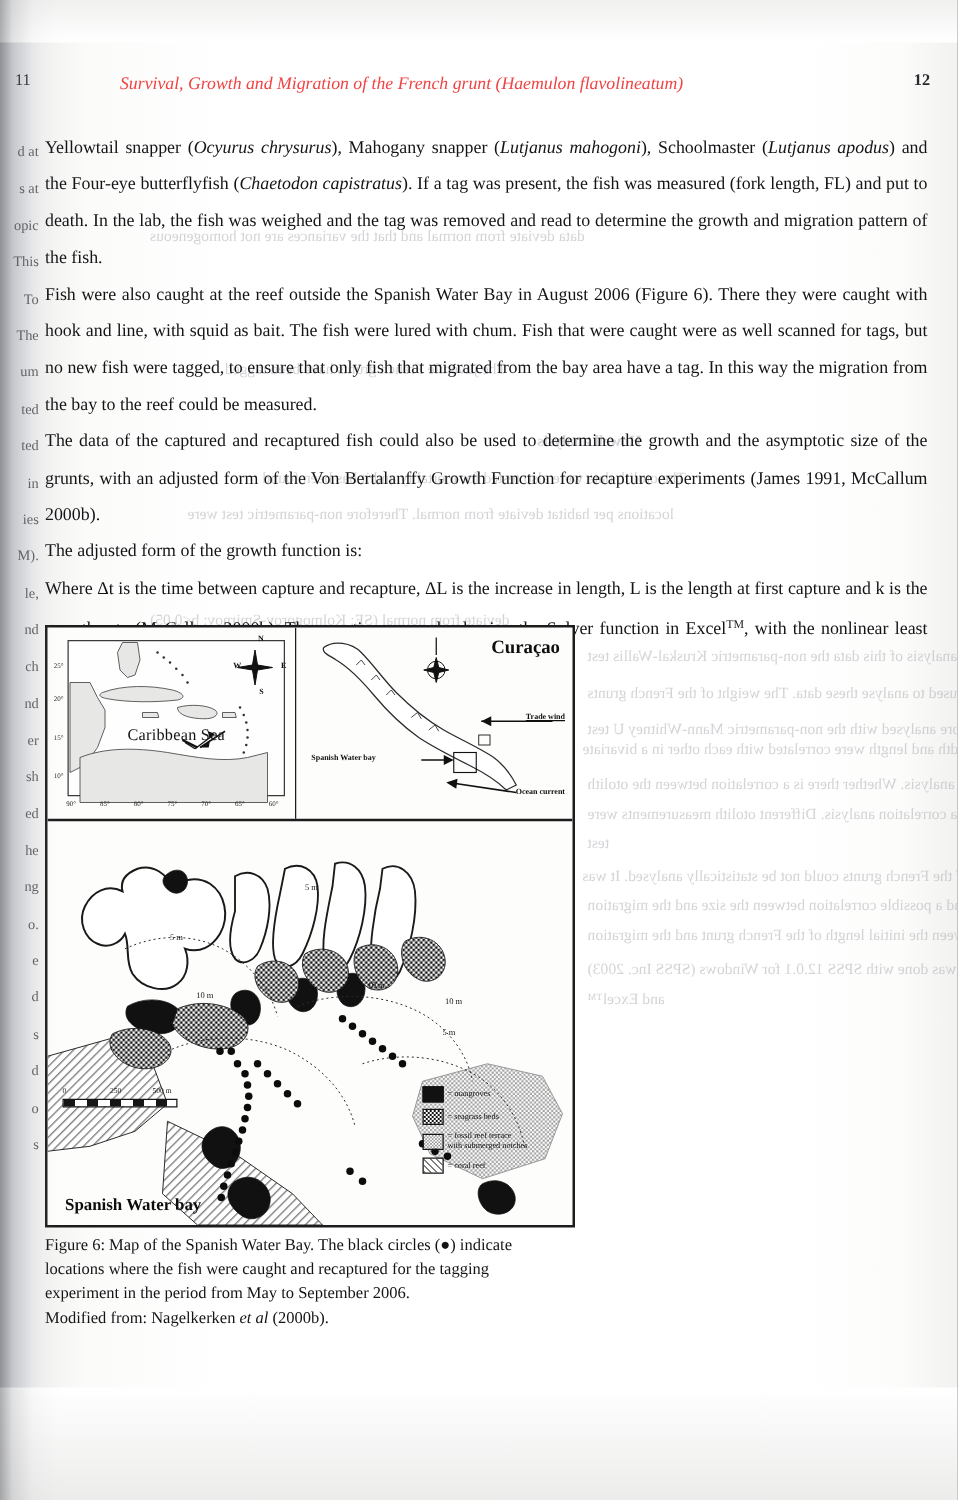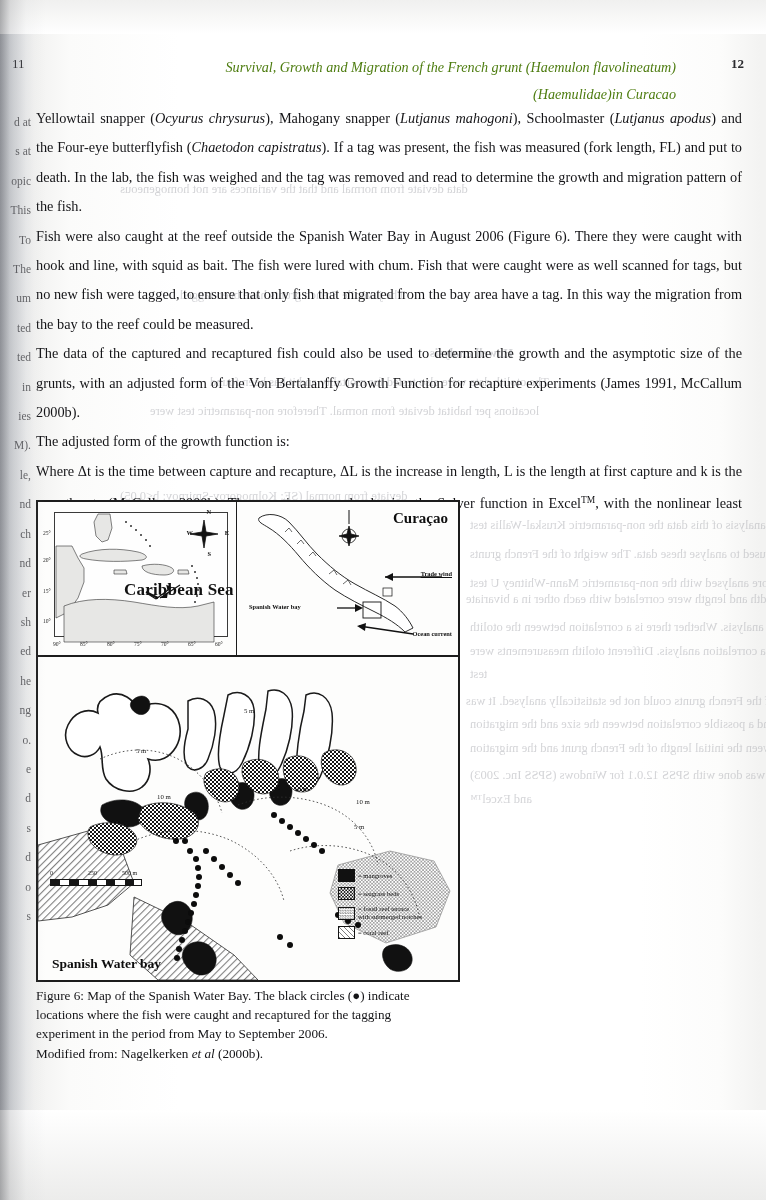--- a/index.html
+++ b/index.html
@@ -81,25 +81,25 @@
     color: #2a2a2e;
   }
   .pgnum.left { left: 12px; }
   .pgnum.right { right: 22px; font-weight: bold; }
 
   .runhead {
     position: absolute;
     left: 96px;
     right: 90px;
     top: 54px;
-    text-align: right;
+    text-align: left;
     font-style: italic;
     font-size: 14.2px;
     line-height: 27px;
-    color: #4d7c0f;
+    color: #ef4444;
   }
 
   .body {
     position: absolute;
     left: 36px;
     right: 24px;
     top: 104px;
   }
   .body p {
     margin: 0;
@@ -152,23 +152,23 @@
     background: #1c1c1c;
   }
   .carib-frame {
     position: absolute;
     left: 16px; top: 10px; right: 8px; bottom: 18px;
     border: 1px solid #3a3a3a;
     background: #fefefe;
   }
   .carib-label {
     position: absolute;
-    left: 86px; top: 78px;
-    font-weight: bold;
-    font-size: 17px;
+    left: 64px; top: 78px;
+    font-weight: normal;
+    font-size: 13px;
     letter-spacing: .2px;
     color: #121212;
   }
   .curacao-label {
     position: absolute;
     right: 10px; top: 8px;
     font-weight: bold;
     font-size: 15px;
     color: #0e0e0e;
   }
@@ -332,21 +332,20 @@
     <div>s</div>
   </div>
 
   <div class="content">
 
     <div class="pgnum left">11</div>
     <div class="pgnum right">12</div>
 
     <div class="runhead">
       <div>Survival, Growth and Migration of the French grunt (<i>Haemulon flavolineatum</i>)</div>
-      <div>(Haemulidae)in Curacao</div>
     </div>
 
     <div class="body">
       <p>Yellowtail snapper (<i>Ocyurus chrysurus</i>), Mahogany snapper (<i>Lutjanus mahogoni</i>), Schoolmaster (<i>Lutjanus <i>apodus</i></i>) and the Four-eye butterflyfish (<i>Chaetodon capistratus</i>). If a tag was present, the fish was measured (fork length, FL) and put to death. In the lab, the fish was weighed and the tag was removed and read to determine the growth and migration pattern of the fish.</p>
       <p>Fish were also caught at the reef outside the Spanish Water Bay in August 2006 (Figure 6). There they were caught with hook and line, with squid as bait. The fish were lured with chum. Fish that were caught were as well scanned for tags, but no new fish were tagged, to ensure that only fish that migrated from the bay area have a tag. In this way the migration from the bay to the reef could be measured.</p>
       <p>The data of the captured and recaptured fish could also be used to determine the growth and the asymptotic size of the grunts, with an adjusted form of the Von Bertalanffy Growth Function for recapture experiments (James 1991, McCallum 2000b).</p>
       <p class="noindent">The adjusted form of the growth function is:</p>
       <p>Where Δt is the time between capture and recapture, ΔL is the increase in length, L is the length at first capture and k is the growth rate (McCallum 2000b). The equation was solved using the Solver function in Excel<span class="sup">TM</span>, with the nonlinear least squares regression (McCallum 2000a).</p>
     </div>
 

